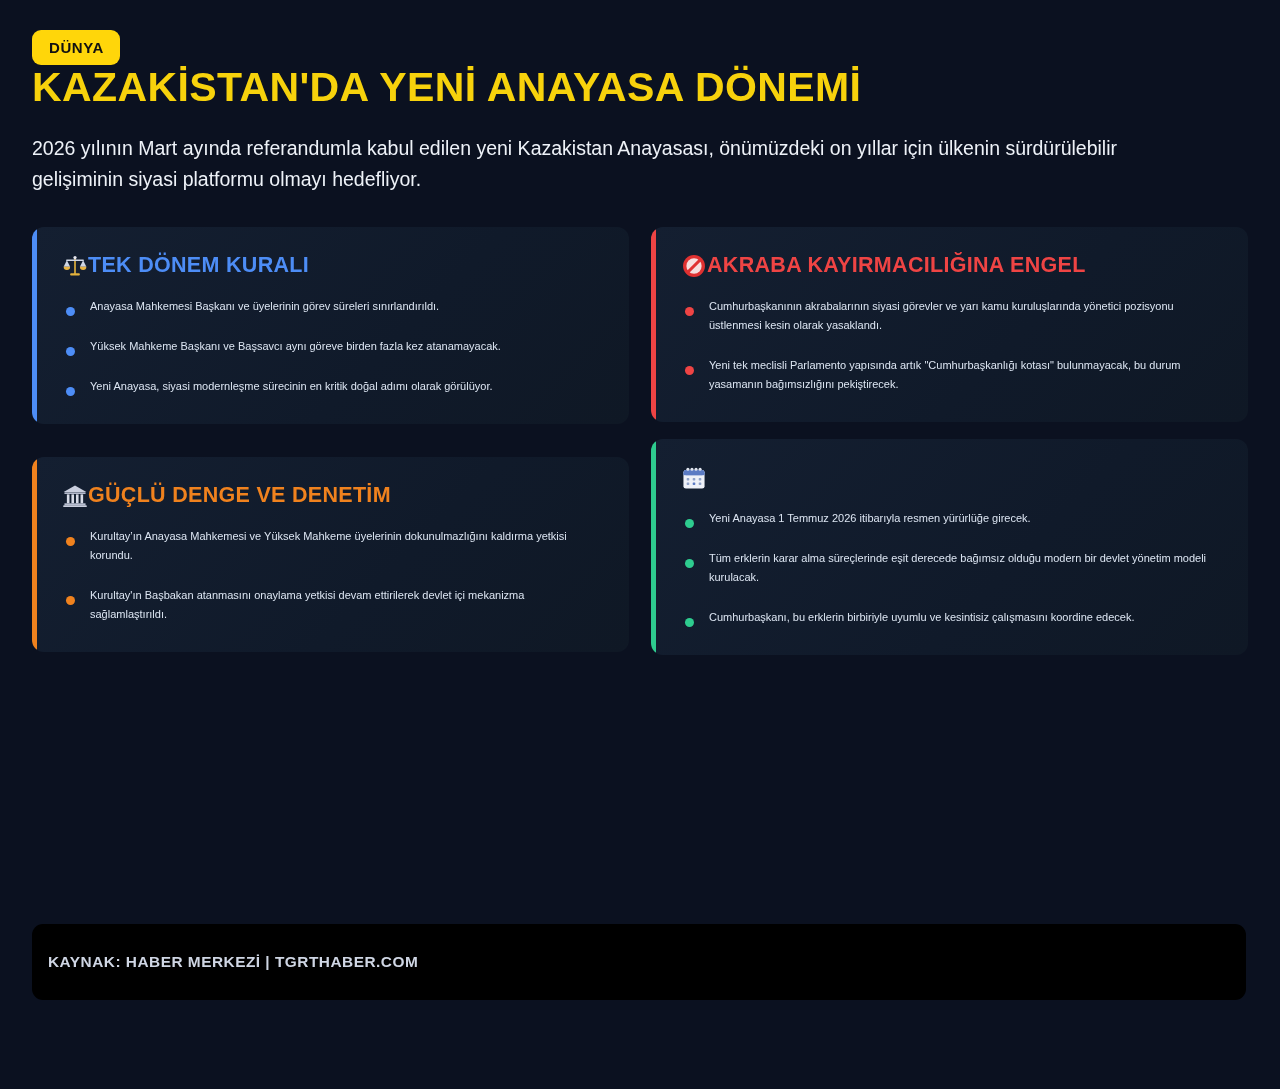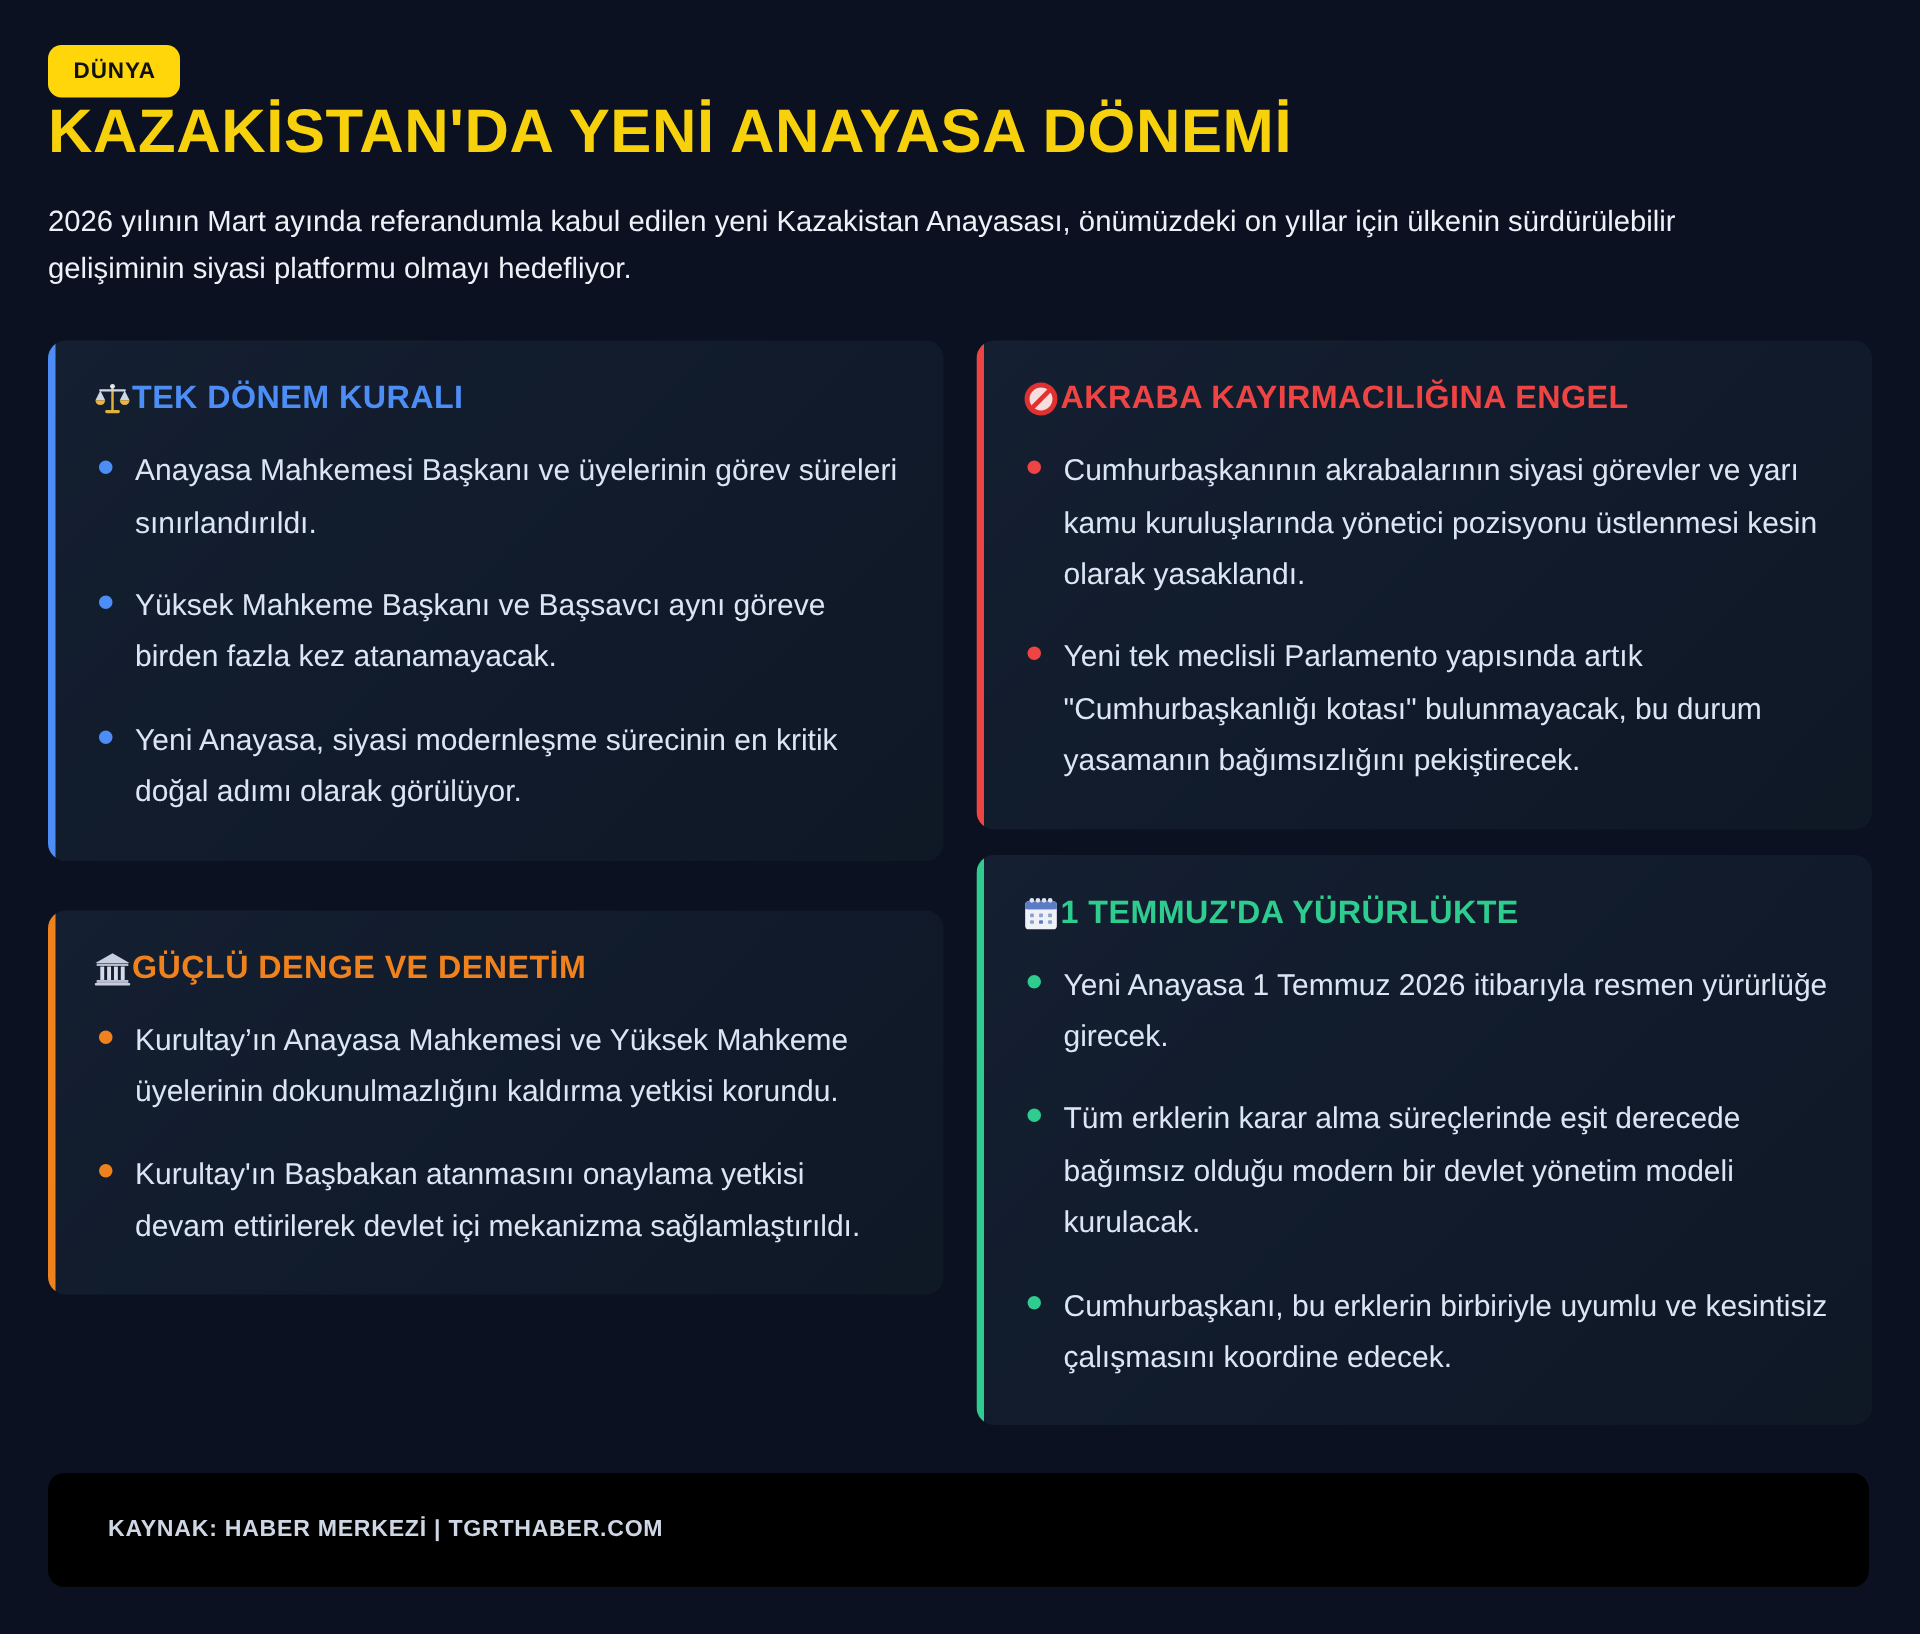--- a/index.html
+++ b/index.html
@@ -100,45 +100,45 @@
     line-height: 1.1;
     white-space: nowrap;
   }
 
   ul.bullets { list-style: none; }
   ul.bullets li {
     position: relative;
     padding-left: 28px;
     margin-bottom: 21px;
     color: #dce5f2;
-    font-size: 20px;
+    font-size: 11px;
     line-height: 1.72;
   }
   ul.bullets li:last-child { margin-bottom: 0; }
   ul.bullets li::before {
     content: "";
     position: absolute;
     left: 4px; top: 10px;
     width: 9px; height: 9px;
     border-radius: 50%;
     background: var(--accent);
   }
 
   
   .footer {
     position: absolute;
     left: 32px;
     right: 34px;
-    top: 982px;
+    top: 924px;
     height: 76px;
     background: #000000;
     border-radius: 11px;
     display: flex;
     align-items: center;
-    padding-left: 40px;
+    padding-left: 16px;
   }
   .footer-text {
     color: #cfd6e4;
     font-size: 15.4px;
     font-weight: bold;
     letter-spacing: 0.5px;
   }
 </style>
 </head>
 <body>
@@ -227,21 +227,20 @@
             <circle cx="23.5" cy="5.2" r="1.9" fill="#dfe4ef"></circle>
             <g fill="#8fa2c9">
               <rect x="7" y="16" width="3.2" height="3" rx="0.8"></rect>
               <rect x="14.4" y="16" width="3.2" height="3" rx="0.8"></rect>
               <rect x="21.8" y="16" width="3.2" height="3" rx="0.8"></rect>
               <rect x="7" y="21.5" width="3.2" height="3" rx="0.8"></rect>
               <rect x="14.4" y="21.5" width="3.2" height="3" rx="0.8" fill="#5b7bc4"></rect>
               <rect x="21.8" y="21.5" width="3.2" height="3" rx="0.8"></rect>
             </g>
           </svg>
-          <div class="card-title">1 TEMMUZ'DA YÜRÜRLÜKTE</div>
         </div>
         <ul class="bullets">
           <li>Yeni Anayasa 1 Temmuz 2026 itibarıyla resmen yürürlüğe girecek.</li>
           <li>Tüm erklerin karar alma süreçlerinde eşit derecede bağımsız olduğu modern bir devlet yönetim modeli kurulacak.</li>
           <li>Cumhurbaşkanı, bu erklerin birbiriyle uyumlu ve kesintisiz çalışmasını koordine edecek.</li>
         </ul>
       </div>
 
     </div>
   </div>

